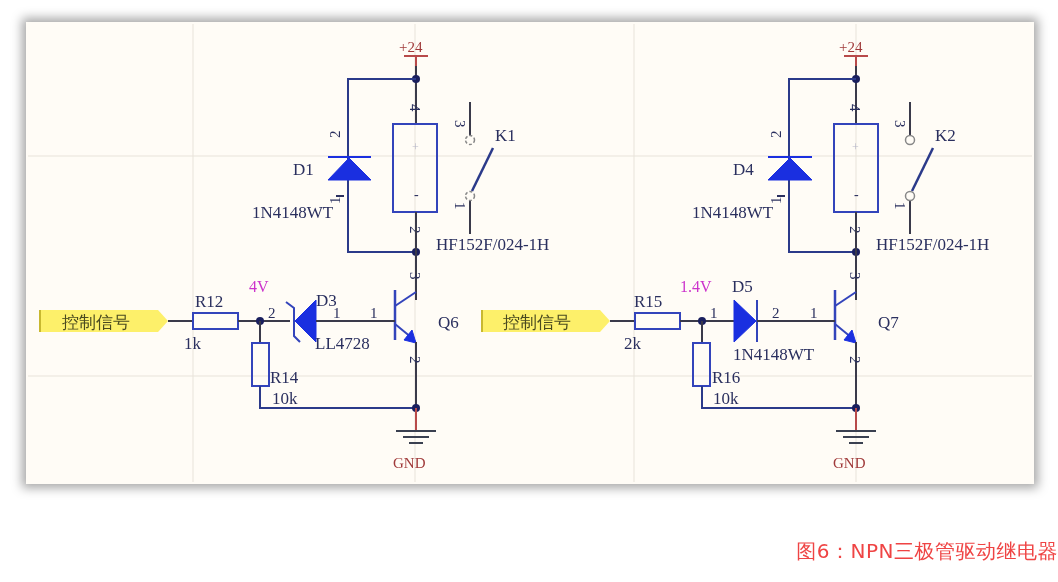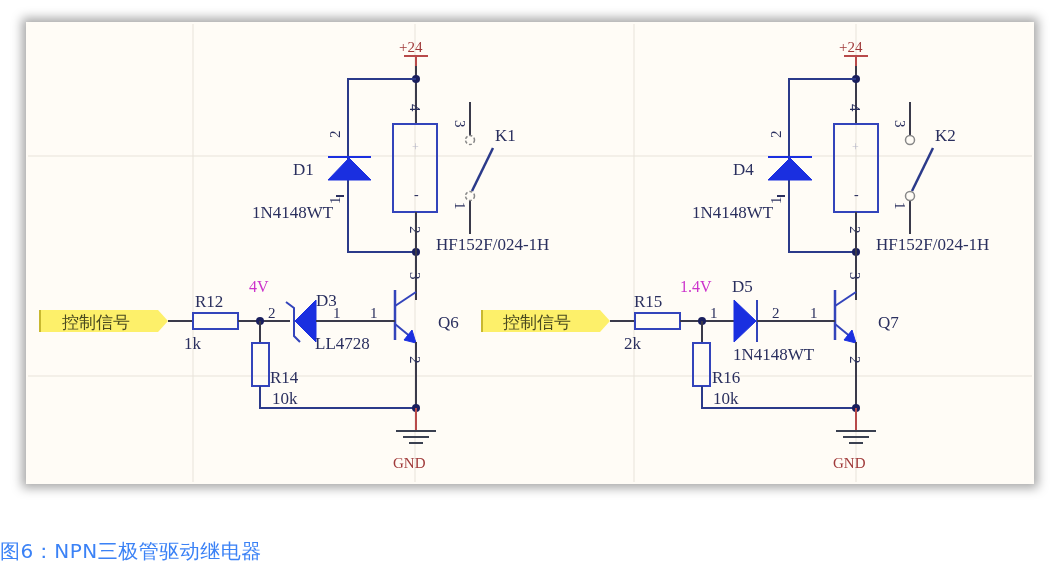--- a/index.html
+++ b/index.html
@@ -4,22 +4,22 @@
 <style>
   html, body { margin:0; padding:0; background:#ffffff; }
   body { width:1058px; height:582px; position:relative; overflow:hidden; font-family:"Liberation Serif", serif; }
   .panel {
     position:absolute; left:26px; top:22px; width:1008px; height:462px;
     background:#fffcf6;
     box-shadow: 0 0 10px 4px rgba(0,0,0,0.35);
   }
   svg { position:absolute; left:0; top:0; }
   .caption {
-    position:absolute; left:0; top:538px; width:1058px; text-align:left;
-    font-family:"DejaVu Sans", sans-serif; font-size:20px; color:#3b82f6; letter-spacing:0.5px;
+    position:absolute; left:0; top:538px; width:1058px; text-align:right;
+    font-family:"DejaVu Sans", sans-serif; font-size:20px; color:#ef4444; letter-spacing:0.5px;
   }
   .wire { stroke:#2b3a8a; stroke-width:2; fill:none; }
   .wireblk { stroke:#3a3a4a; stroke-width:2; fill:none; }
   .part { stroke:#3344bb; stroke-width:2; fill:none; }
   .fillblue { fill:#1a2fe0; stroke:#1a2fe0; }
   .grid { stroke:#e8e3da; stroke-width:1; }
   .lbl { font-family:"Liberation Serif", serif; font-size:17px; fill:#2a2f5e; }
   .pin { font-family:"Liberation Serif", serif; font-size:15px; fill:#2a2f5e; }
   .volt { font-family:"Liberation Serif", serif; font-size:16px; fill:#cc33cc; }
   .pwr { font-family:"Liberation Serif", serif; font-size:15px; fill:#a03a3a; }

